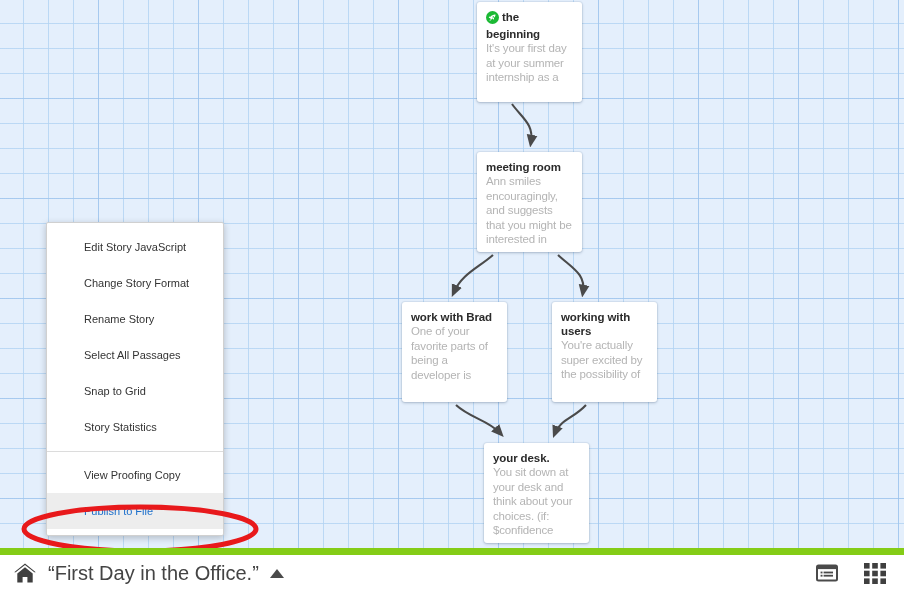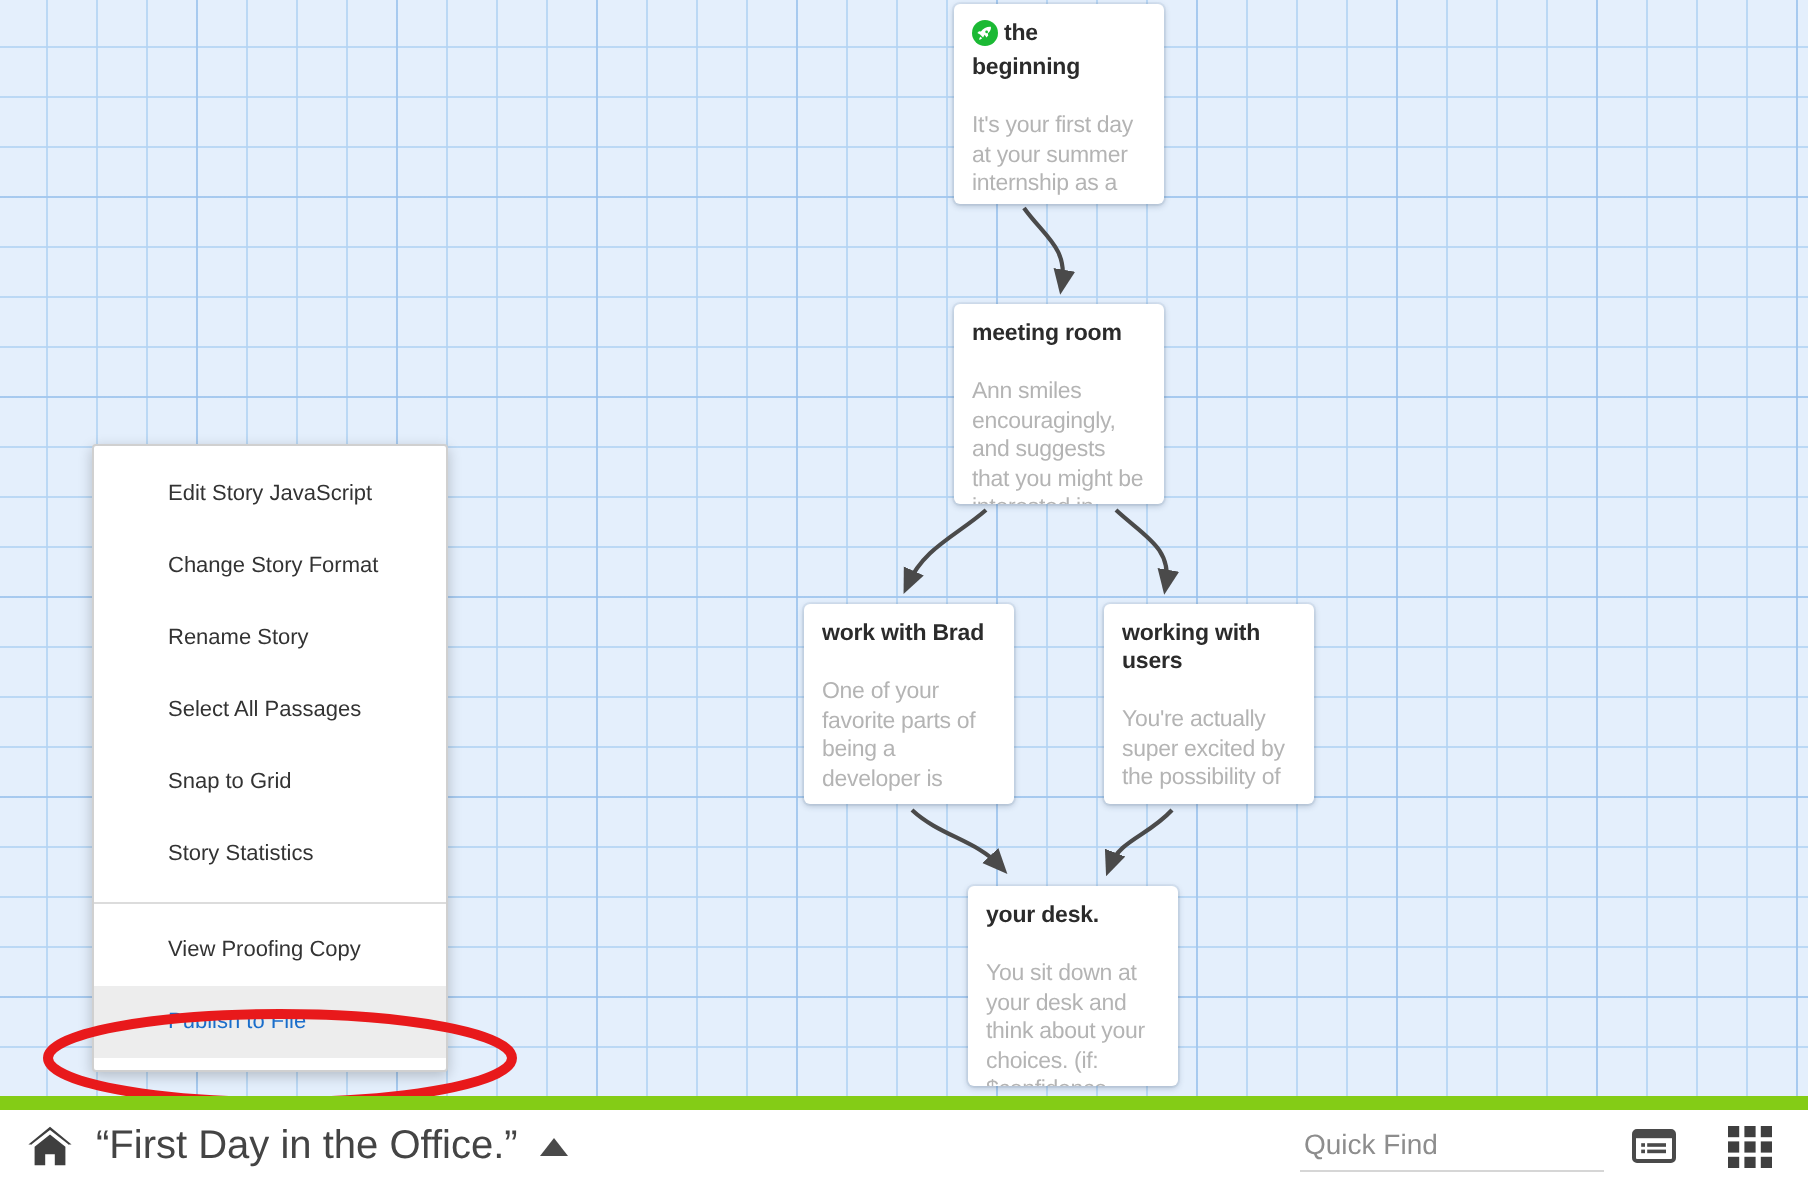--- a/index.html
+++ b/index.html
@@ -65,21 +65,21 @@
     display: inline-block;
     vertical-align: -3px;
     margin-right: 3px;
   }
   .passage-excerpt {
     font-size: 11.5px;
     color: #b4b4b4;
     line-height: 14.6px;
     letter-spacing: -0.15px;
     word-wrap: break-word;
-    margin-top: 15px;
+    margin-top: 0px;
   }
 
   
   #story-menu {
     position: absolute;
     left: 46px;
     top: 222px;
     width: 176px;
     background: #ffffff;
     border: 1px solid #d0d0d0;
@@ -267,23 +267,20 @@
   <div id="story-title">“First Day in the Office.”</div>
 
   <div id="title-chevron">
     <svg width="16" height="11" viewBox="0 0 16 11" xmlns="http://www.w3.org/2000/svg">
       <path d="M8 1 L15 10 L1 10 Z" fill="#4a4a4a"></path>
     </svg>
   </div>
 
   <div id="toolbar-spacer"></div>
 
-  <div id="quick-find-wrap">
-    <input id="quick-find-input" type="text" placeholder="Quick Find" style="">
-  </div>
 
   <div id="view-card-button">
     <svg width="22" height="18" viewBox="0 0 22 18" xmlns="http://www.w3.org/2000/svg">
       <rect x="1" y="1.5" width="20" height="15" rx="1.5" fill="none" stroke="#4a4a4a" stroke-width="2"></rect>
       <rect x="1" y="1.5" width="20" height="3.6" fill="#4a4a4a"></rect>
       <rect x="4.6" y="7.6" width="1.9" height="1.8" fill="#4a4a4a"></rect>
       <rect x="4.6" y="10.8" width="1.9" height="1.8" fill="#4a4a4a"></rect>
       <rect x="7.6" y="7.6" width="9.4" height="1.8" fill="#4a4a4a"></rect>
       <rect x="7.6" y="10.8" width="9.4" height="1.8" fill="#4a4a4a"></rect>
     </svg>

